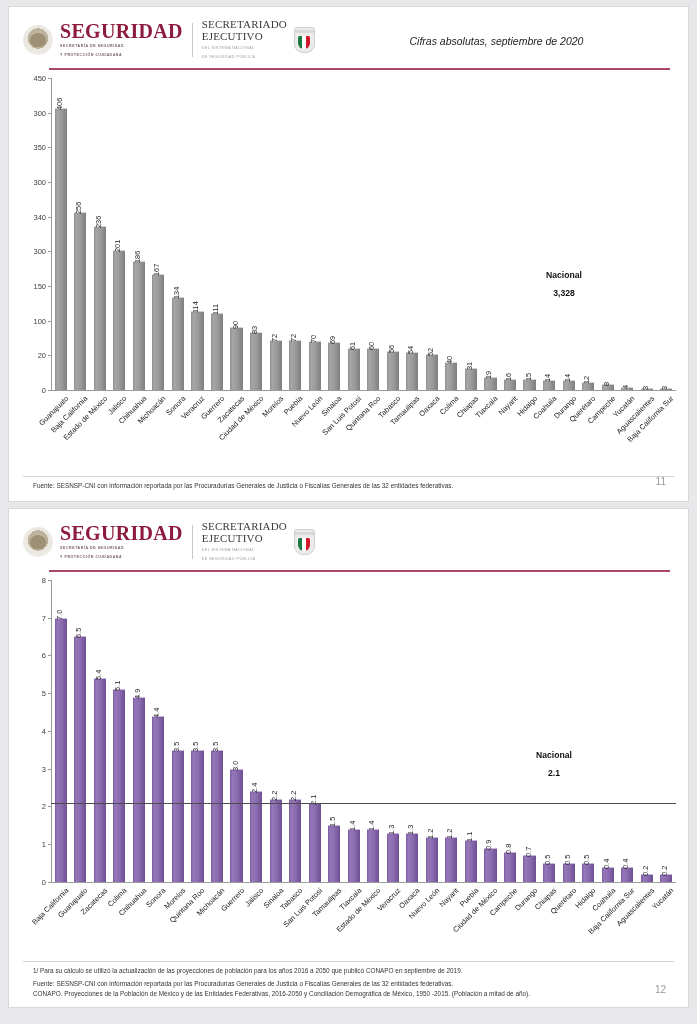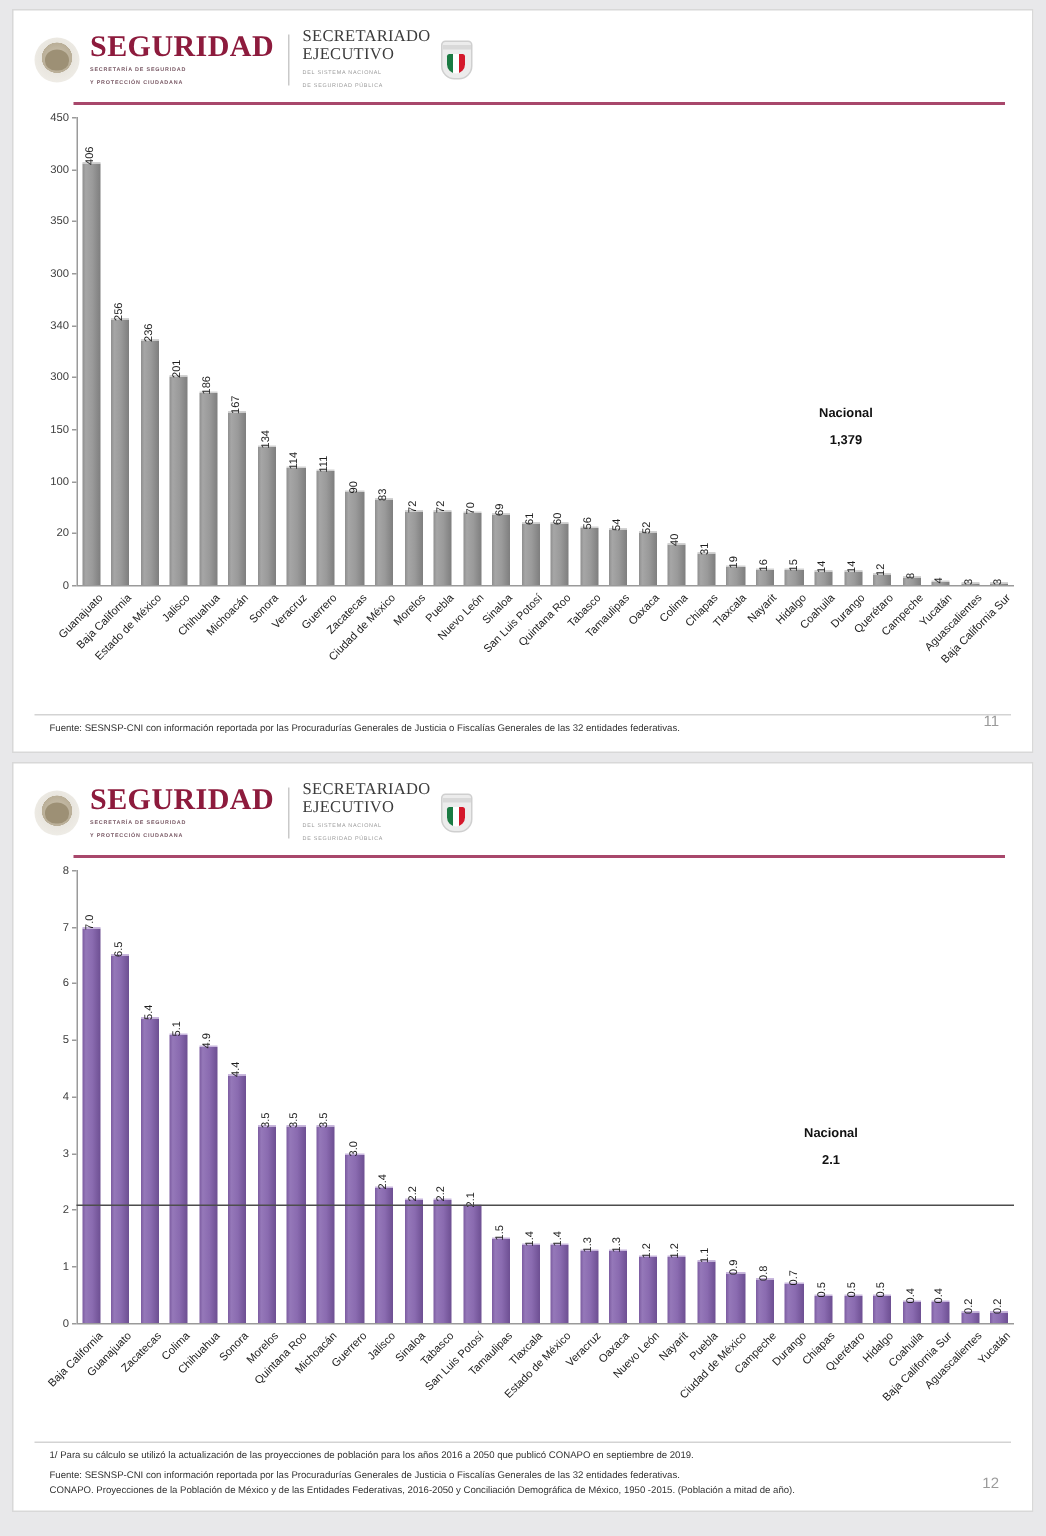--- a/index.html
+++ b/index.html
@@ -125,20 +125,21 @@
     </div>
     <div class="vrule"></div>
     <div class="sec">
       <div class="sec-1">SECRETARIADO</div>
       <div class="sec-2">EJECUTIVO</div>
       <div class="sec-3">DEL SISTEMA NACIONAL</div>
       <div class="sec-3">DE SEGURIDAD PÚBLICA</div>
     </div>
     <div class="shield"></div>
     <div class="titles">
+      <div class="t-sub">Cifras absolutas, septiembre de 2020</div>
     </div>
   </div>
   <div class="rule"></div>
 
   <div class="chart-wrap">
     <div class="plot" id="plot1" style="height:340px;">
         <div class="axis-v" style="left: 42px; top: 8px; height: 312px;"></div>
         <div class="axis-h" style="left: 42px; top: 320px; width: 625px;"></div>
         <div class="ytick" style="top: 320px; left: 0px; width: 37px; text-align: right;">0</div>
         <div class="ytick-mark" style="left: 39px; top: 320px;"></div>
@@ -251,21 +252,21 @@
         <div style="position: absolute; left: 618.172px; top: 314.227px; font-size: 7.4px; color: rgb(31, 31, 31); white-space: nowrap; transform-origin: left bottom; transform: rotate(-90deg) translateX(4px) translateY(3.2px);">4</div>
         <div class="xl" style="left: 621.172px; top: 324px; transform: rotate(-45deg); transform-origin: right top; width: 120px; margin-left: -120px;">Yucatán</div>
         <div class="bar" style="position: absolute; left: 631.648px; width: 12.1094px; top: 317.92px; height: 2.08px;"></div>
         <div style="position: absolute; left: 637.703px; top: 314.92px; font-size: 7.4px; color: rgb(31, 31, 31); white-space: nowrap; transform-origin: left bottom; transform: rotate(-90deg) translateX(4px) translateY(3.2px);">3</div>
         <div class="xl" style="left: 640.703px; top: 324px; transform: rotate(-45deg); transform-origin: right top; width: 120px; margin-left: -120px;">Aguascalientes</div>
         <div class="bar" style="position: absolute; left: 651.18px; width: 12.1094px; top: 317.92px; height: 2.08px;"></div>
         <div style="position: absolute; left: 657.234px; top: 314.92px; font-size: 7.4px; color: rgb(31, 31, 31); white-space: nowrap; transform-origin: left bottom; transform: rotate(-90deg) translateX(4px) translateY(3.2px);">3</div>
         <div class="xl" style="left: 660.234px; top: 324px; transform: rotate(-45deg); transform-origin: right top; width: 120px; margin-left: -120px;">Baja California Sur</div>
         <div class="natbox" style="left: 510px; top: 200px; width: 90px;">
           <div class="nat-t">Nacional</div>
-          <div class="nat-v">1,379</div>
+          <div class="nat-v">3,328</div>
         </div>
       </div>
   </div>
 
   <div class="foot" style="bottom:10px;">
     <div class="foot-line"></div>
     <div class="foot-txt">Fuente: SESNSP-CNI con información reportada por las Procuradurías Generales de Justicia o Fiscalías Generales de las 32 entidades federativas.</div>
   </div>
   <div class="pageno" style="bottom:14px;">11</div>
 </div>

